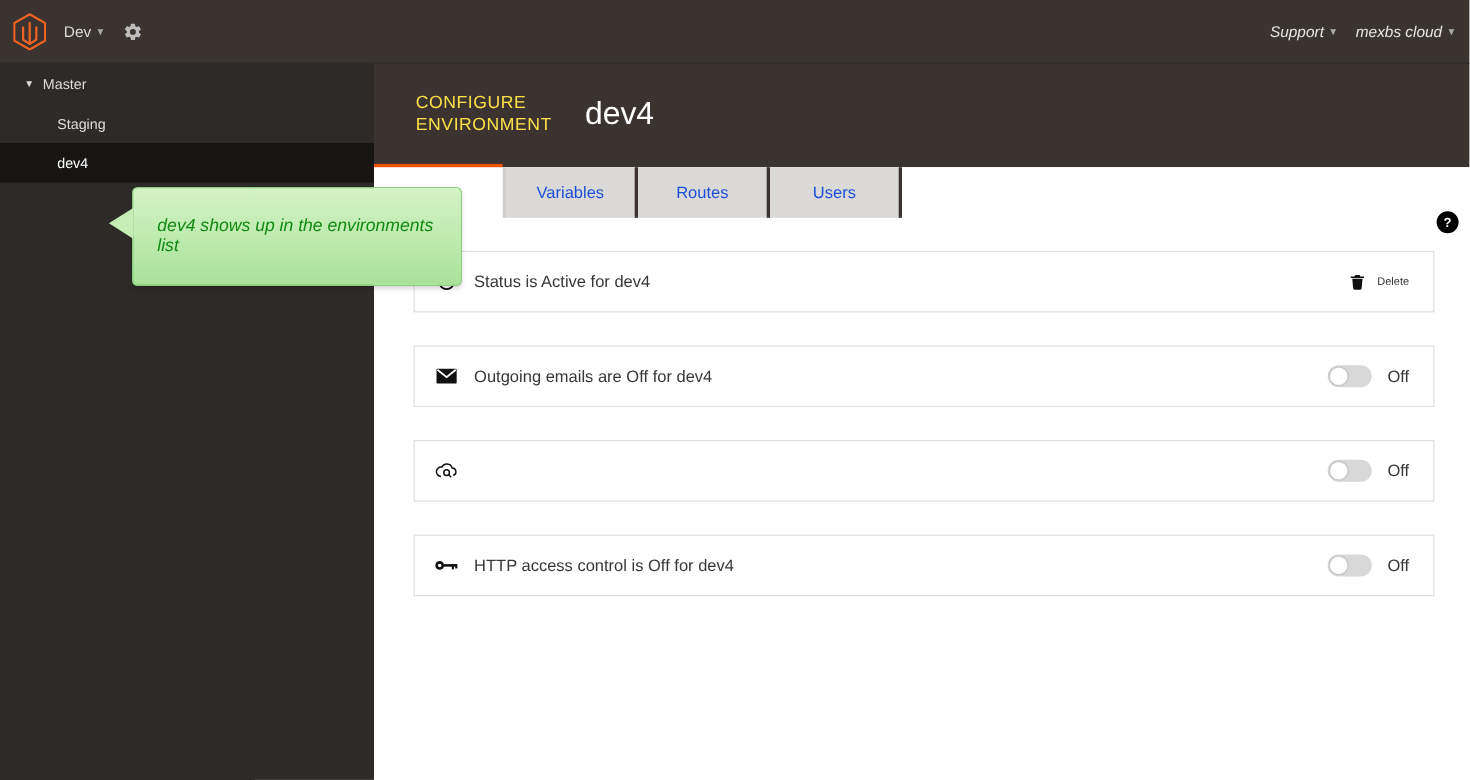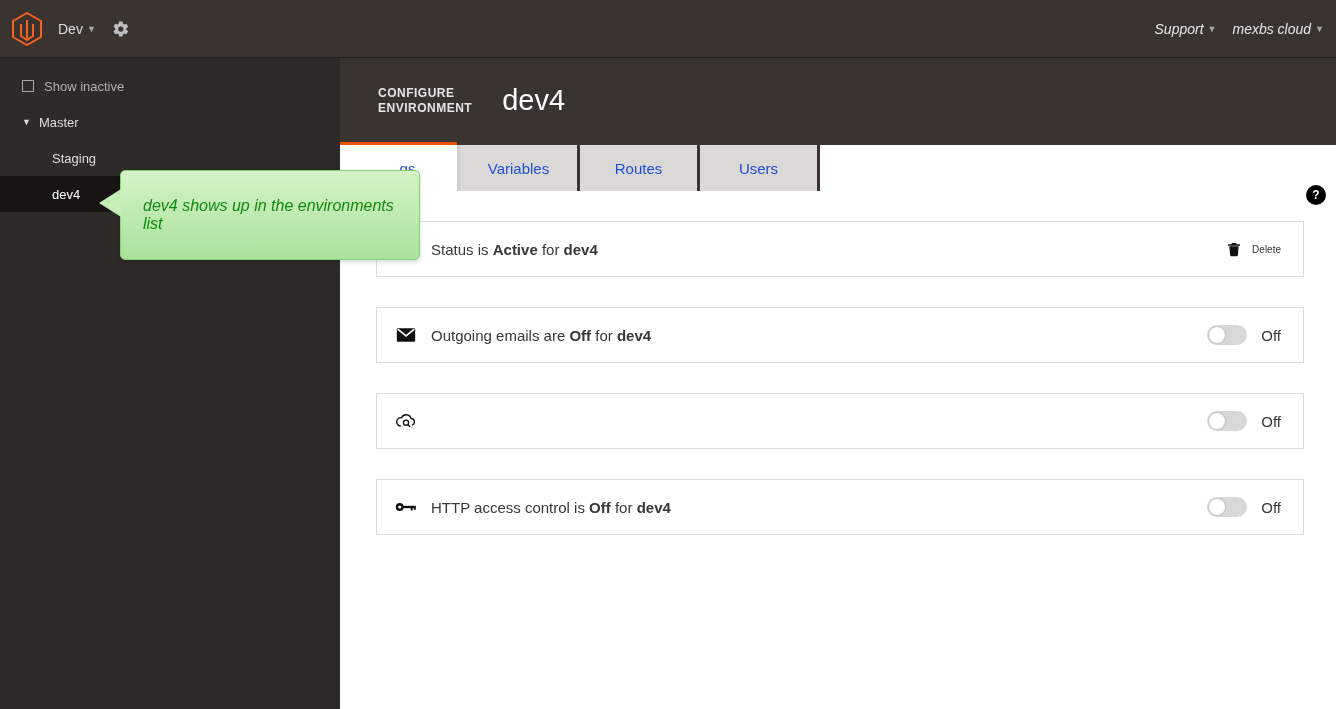--- a/index.html
+++ b/index.html
@@ -53,22 +53,22 @@
   .main { flex: 1; display: flex; flex-direction: column; min-width: 0; position: relative; }
 
   .config-header {
     background: #3b3330;
     padding: 26px 34px 28px 38px;
     display: flex;
     gap: 30px;
     align-items: center;
   }
   .config-header .kicker {
-    font-size: 12px; letter-spacing: 0.5px;
-    color: #e5e5e5; font-weight: bold; line-height: 1.25;
+    font-size: 16px; letter-spacing: 0.5px;
+    color: #fde047; font-weight: normal; line-height: 1.25;
   }
   .config-header .env-name { font-size: 29px; color: #fff; font-weight: 300; }
 
   .tabs {
     display: flex;
     background: #fff;
     align-items: stretch;
     padding-left: 0;
   }
   .tab {
@@ -114,21 +114,21 @@
   }
   .setting-card:first-child { margin-top: 16px; }
   .setting-card .ico {
     width: 22px;
     height: 22px;
     margin-right: 14px;
     display: flex; align-items: center; justify-content: center;
     color: #111;
   }
   .setting-card .txt { font-size: 15px; color: #373737; }
-  .setting-card .txt b { font-weight: 700; }
+  .setting-card .txt b { font-weight: 400; }
   .setting-card .spacer { flex: 1; }
   .setting-card .toggle { display: flex; align-items: center; gap: 14px; }
   .toggle-switch {
     width: 40px; height: 20px; border-radius: 12px;
     background: #d8d8d8; position: relative; cursor: pointer;
   }
   .toggle-switch::after {
     content: ""; position: absolute; top: 2px; left: 2px;
     width: 16px; height: 16px; border-radius: 50%; background: #fff;
     box-shadow: 0 0 2px rgba(0,0,0,.3);
@@ -198,26 +198,20 @@
     <span class="top-link">
       <span>mexbs cloud</span>
       <span class="caret">▼</span>
     </span>
   </div>
 </div>
 
 <div class="body-row">
 
   <div class="sidebar">
-    <div class="side-row" style="margin-top:10px;">
-      <label class="side-checkbox">
-        <span class="cb"></span>
-        <span>Show inactive</span>
-      </label>
-    </div>
     <div class="side-row env-row">
       <span class="disclosure">▼</span>
       <span>Master</span>
     </div>
     <div class="side-row env-row indent-1">
       <span>Staging</span>
     </div>
     <div class="side-row env-row indent-2 active">
       <span>dev4</span>
     </div>

